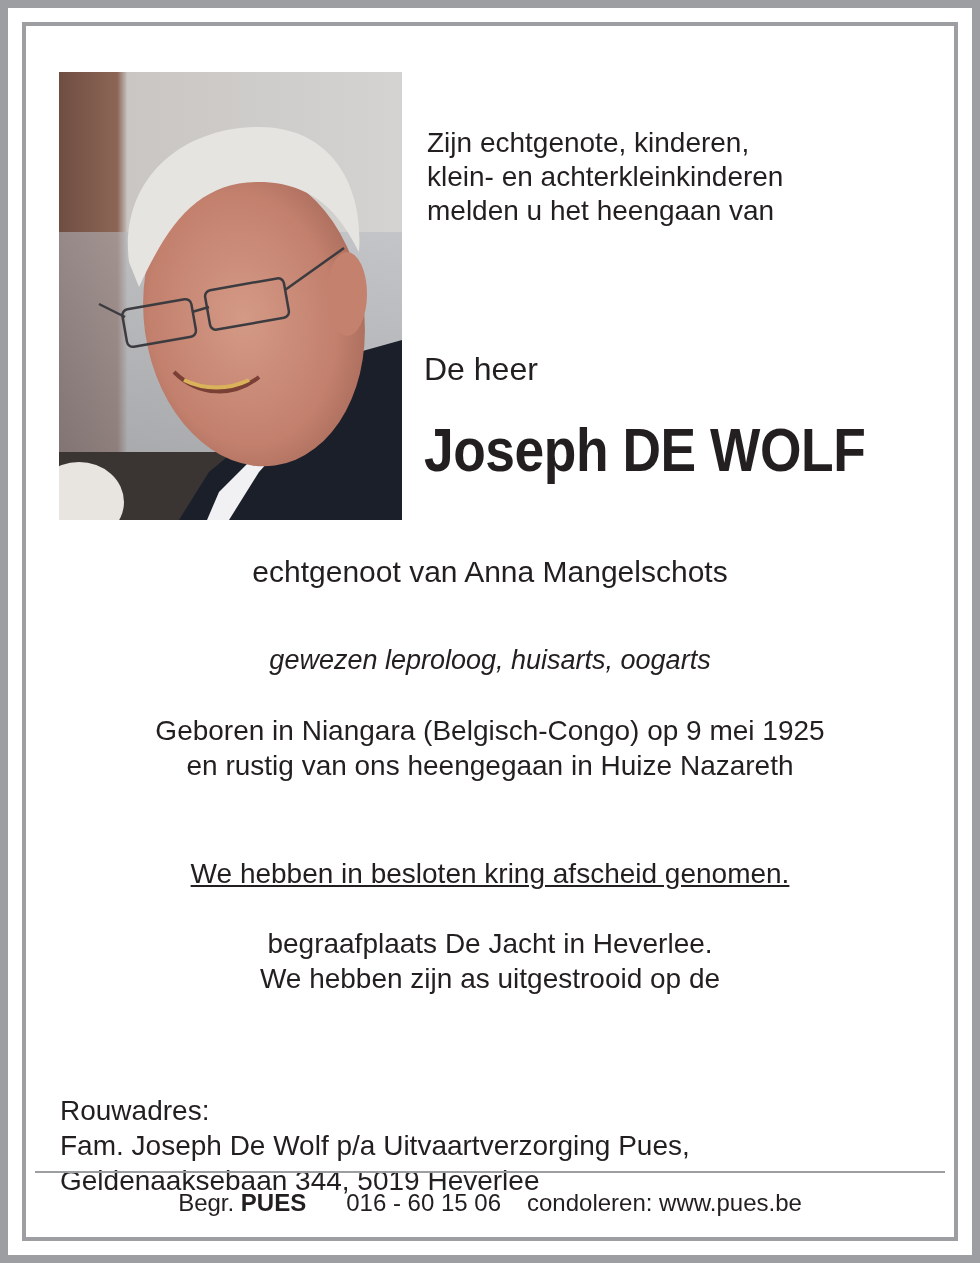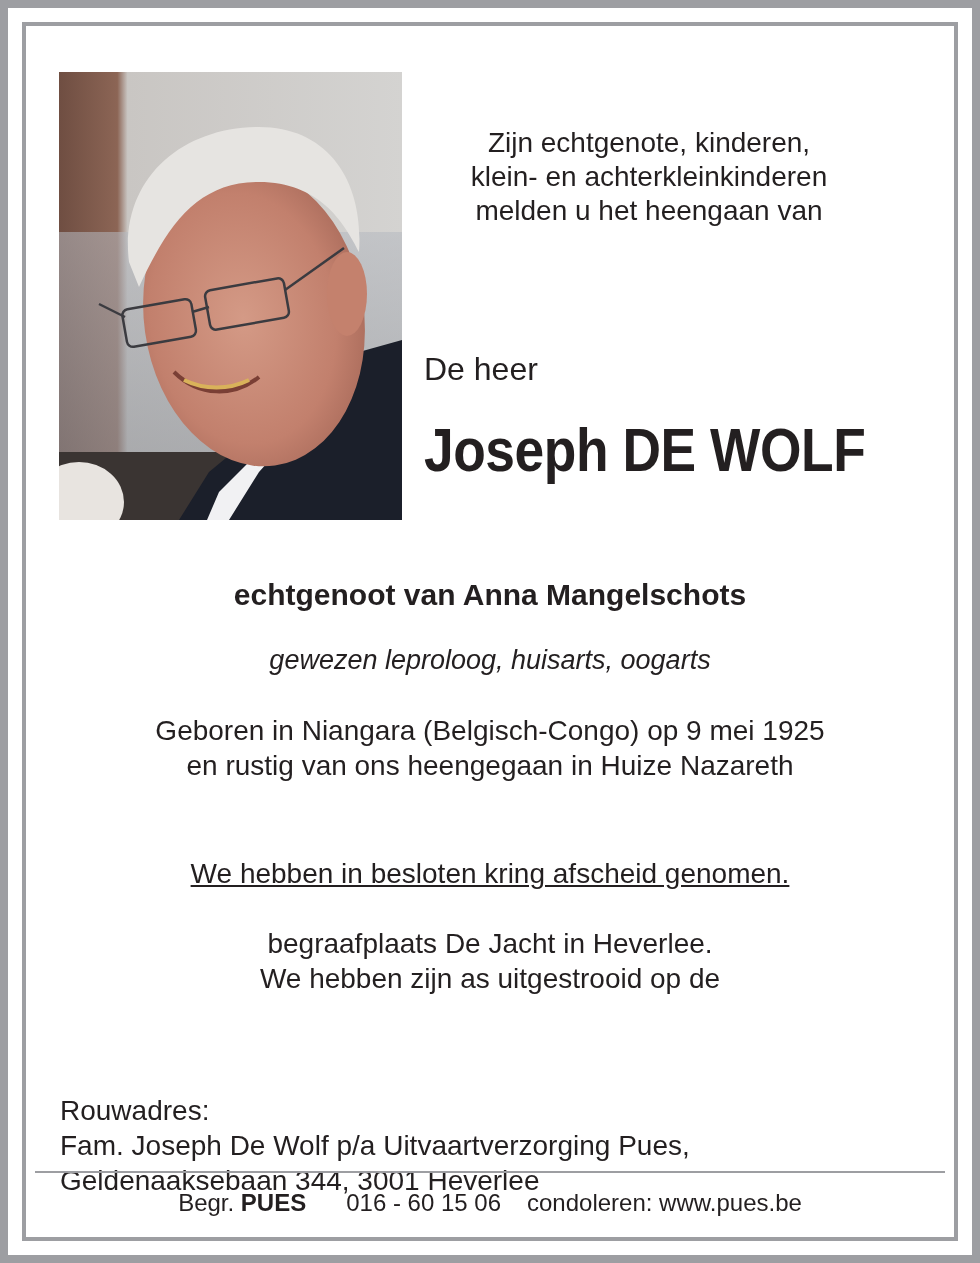--- a/index.html
+++ b/index.html
@@ -17,37 +17,37 @@
       position: absolute; left: 22px; top: 22px; width: 936px; height: 1219px;
       box-sizing: border-box; border: 4px solid #9d9ea2; background: #fff;
     }
     .photo {
       position: absolute; left: 59px; top: 72px; width: 343px; height: 448px;
       overflow: hidden;
       background: linear-gradient(90deg, #7a5a4c 0%, #8a6a5c 17%, #cfcdcb 20%, #d7d6d4 60%, #cfd0d2 100%);
     }
     .photo svg { display: block; }
     .intro {
-      position: absolute; left: 409px; top: 126px; width: 480px;
-      font-size: 28px; line-height: 34px; color: #231f20; text-align: center;
+      position: absolute; left: 427px; top: 126px; width: 480px;
+      font-size: 28px; line-height: 34px; color: #231f20;
     }
     .title-prefix {
       position: absolute; left: 424px; top: 350px;
       font-size: 32px; line-height: 38px;
     }
     .name {
       position: absolute; left: 424px; top: 414px;
       font-size: 62px; line-height: 72px; font-weight: bold;
       transform: scaleX(0.86); transform-origin: left center;
       letter-spacing: -0.5px; white-space: nowrap;
     }
     .center-block {
       position: absolute; left: 26px; width: 928px; text-align: center;
     }
-    .spouse { top: 576px; font-size: 30px; line-height: 38px; font-weight: bold; }
+    .spouse { top: 553px; font-size: 30px; line-height: 38px; font-weight: normal; }
     .profession { top: 643px; font-size: 27px; line-height: 34px; font-style: italic; text-align: center; }
     .birth-death { top: 713px; font-size: 28px; line-height: 35px; }
     .farewell { top: 856px; font-size: 28px; line-height: 35px; text-decoration: underline; }
     .ashes { top: 926px; font-size: 28px; line-height: 35px; }
     .address {
       position: absolute; left: 60px; top: 1093px;
       font-size: 28px; line-height: 35px;
     }
     .separator {
       position: absolute; left: 35px; top: 1171px; width: 910px; height: 2px;
@@ -137,18 +137,18 @@
 <div class="center-block farewell">We hebben in besloten kring afscheid genomen.</div>
 
 <div class="center-block ashes">
   <div>begraafplaats De Jacht in Heverlee.</div>
   <div>We hebben zijn as uitgestrooid op de</div>
 </div>
 
 <div class="address">
   <div>Rouwadres:</div>
   <div>Fam. Joseph De Wolf p/a Uitvaartverzorging Pues,</div>
-  <div>Geldenaaksebaan 344, 3001 Heverlee</div>
+  <div>Geldenaaksebaan 344, 5019 Heverlee</div>
 </div>
 
 <div class="separator"></div>
 
 <div class="footer"><span>Begr.</span> <b>PUES</b><span class="gap-lg"></span><span>016 - 60 15 06</span><span class="gap-md"></span><span>condoleren: www.pues.be</span></div>
 
 </body></html>

